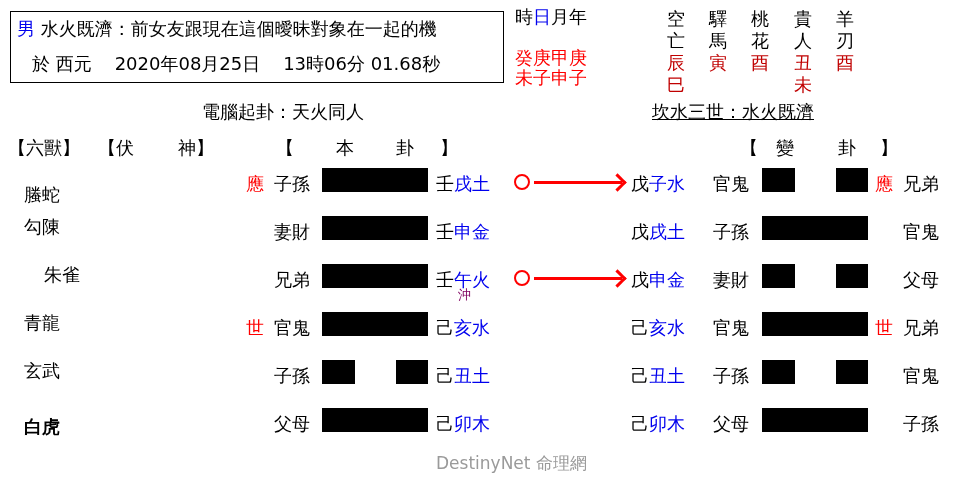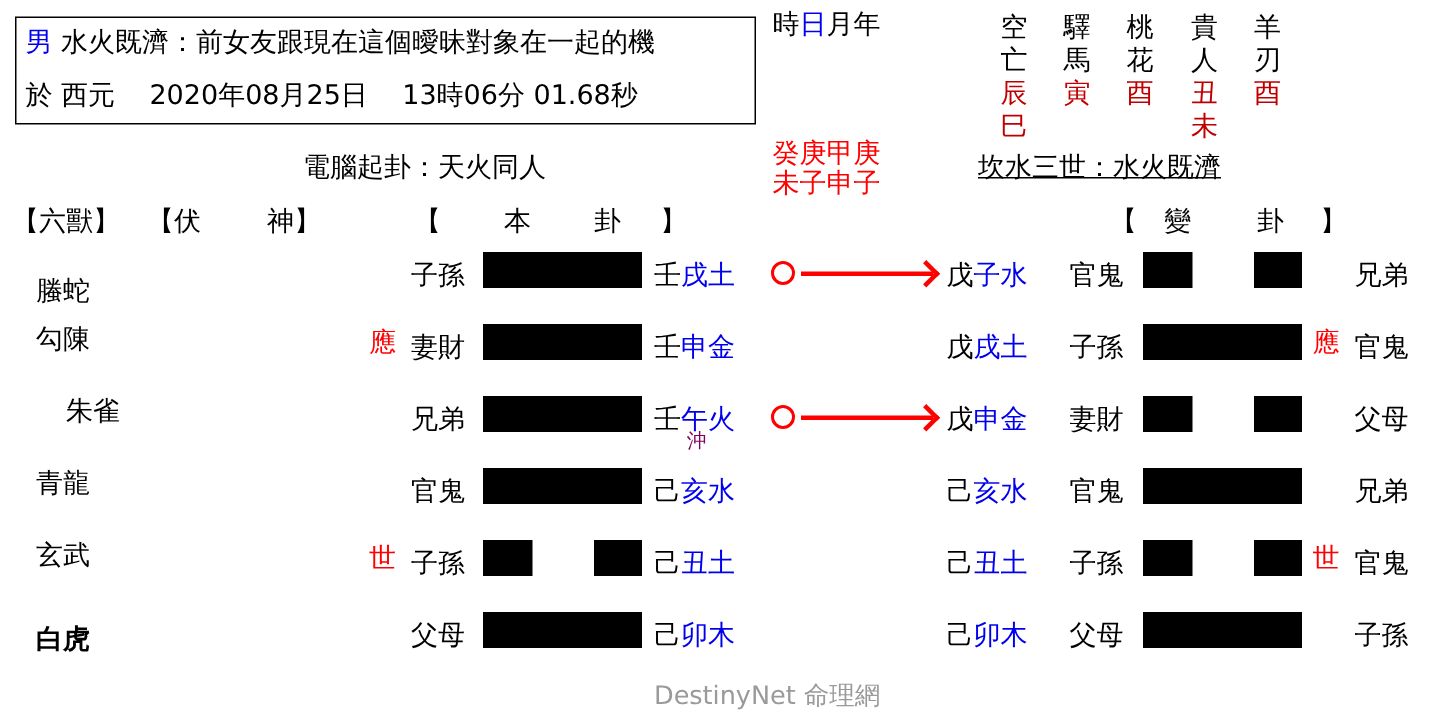--- a/index.html
+++ b/index.html
@@ -1,47 +1,47 @@
 <!DOCTYPE html>
 <html><head>
 <meta charset="utf-8">
 <style>
   html, body { margin:0; padding:0; background:#fff; }
   body { width:960px; height:480px; position:relative; overflow:hidden;
          font-family:"DejaVu Sans","Liberation Sans",sans-serif; color:#000; }
   .abs { position:absolute; white-space:nowrap; }
   .t { font-size:18px; line-height:22px; }
   .blue { color:#0000ee; }
-  .red { color:#ff0000;margin-top:45px; }
+  .red { color:#ff0000; }
   .dred { color:#c00000; }
   .purple { color:#800060; }
   #infobox { position:absolute; left:10px; top:11px; width:494px; height:72px;
              border:1px solid #000; box-sizing:border-box; }
   .bar { position:absolute; background:#000; height:24px; }
   .arrow-wrap { position:absolute; height:20px; }
   .circle { position:absolute; width:12px; height:12px; border:2.5px solid #ff0000; border-radius:50%; }
   .line { position:absolute; height:3px; background:#ff0000; }
   .head { position:absolute; width:10px; height:10px; border-top:3px solid #ff0000; border-right:3px solid #ff0000; transform:rotate(45deg); }
   #footer { color:#9a9a9a; font-size:17px;text-align:center; }
 </style>
 </head>
 <body>
 
 <div id="infobox"></div>
 <div class="abs t" style="left:17px;top:18px;">
   <span class="blue">男</span>
   <span>水火既濟：前女友跟現在這個曖昧對象在一起的機</span>
 </div>
-<div class="abs t" style="left:17px;top:53px;text-align:center;">
+<div class="abs t" style="left:32px;top:53px;text-align:center;">
   <span>於 西元</span>&nbsp;&nbsp;&nbsp;
   <span>2020年08月25日</span>&nbsp;&nbsp;&nbsp;
   <span>13時06分 01.68秒</span>
 </div>
 
-<div class="abs t" style="left:515px;top:6px;letter-spacing:0px;">
+<div class="abs t" style="left:515px;top:6px;letter-spacing:0px;font-family:Liberation Serif, serif;">
   <span>時</span><span class="blue">日</span><span>月</span><span>年</span>
 </div>
 <div class="abs t red" style="left:515px;top:48px;line-height:20px;">
   <span>癸</span><span>庚</span><span>甲</span><span>庚</span>
 </div>
 <div class="abs t red" style="left:515px;top:68px;line-height:20px;">
   <span>未</span><span>子</span><span>申</span><span>子</span>
 </div>
 
 <div class="abs t" style="left:667px;top:8px;line-height:22px;">

